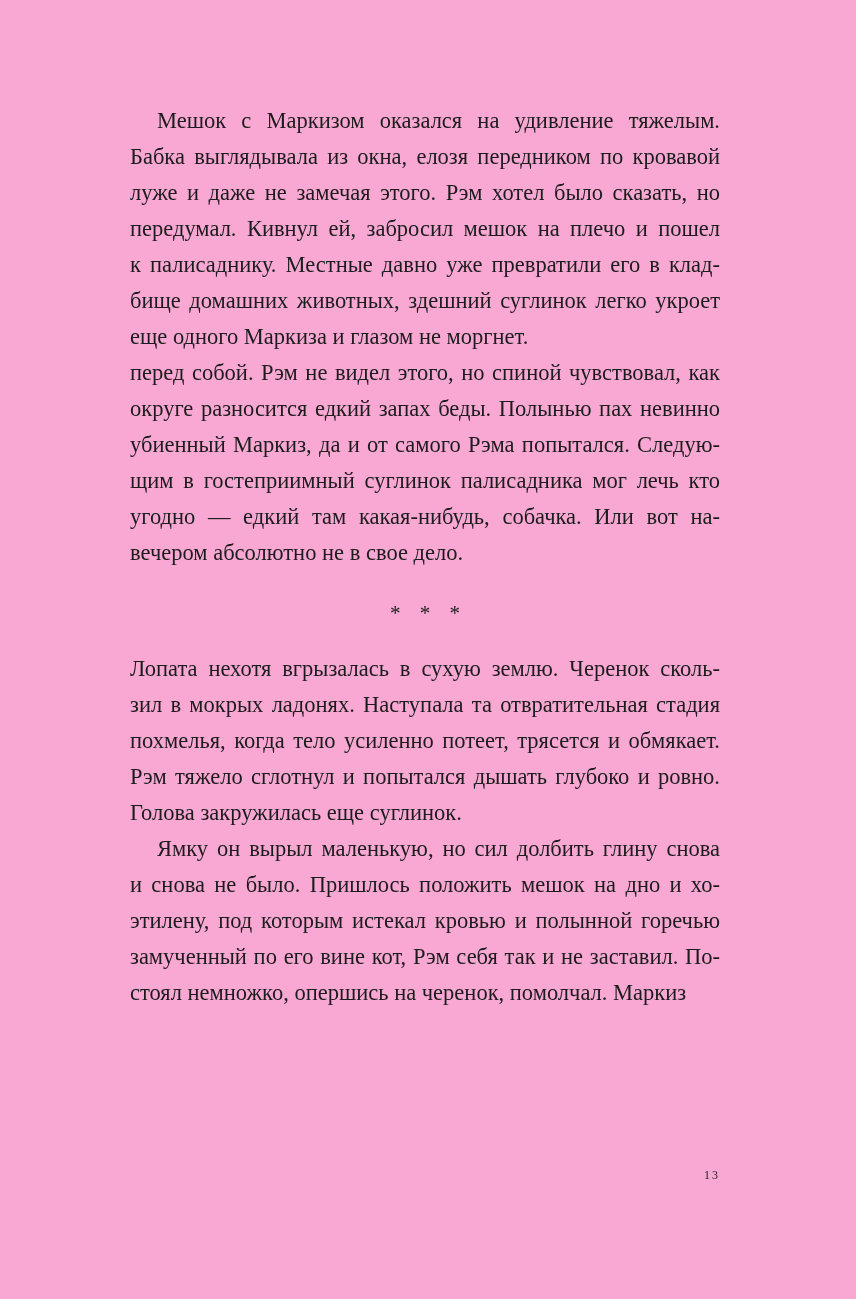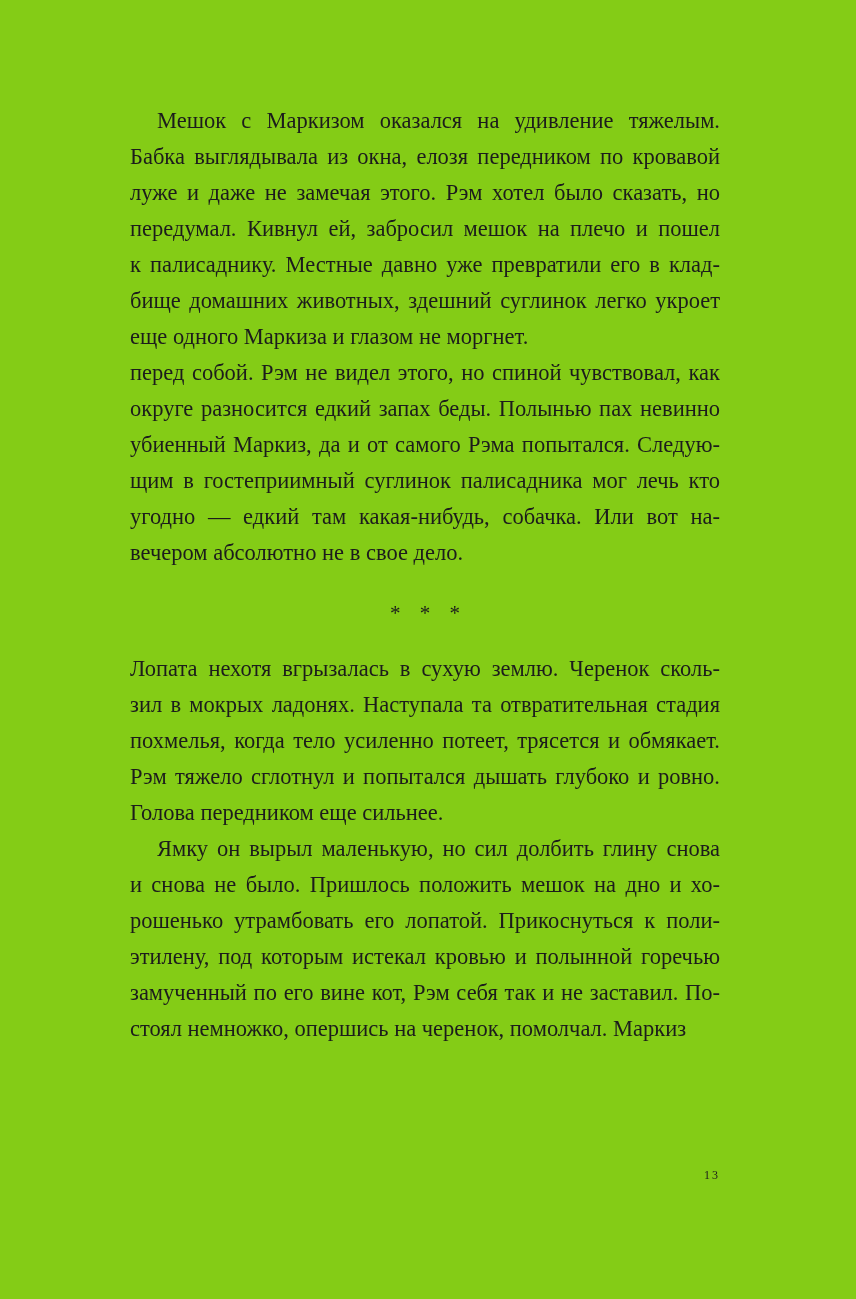--- a/index.html
+++ b/index.html
@@ -11,21 +11,21 @@
     height: 1299px;
     position: relative;
     background: #ffffff;
     font-family: "Liberation Serif", "DejaVu Serif", serif;
     color: #1c1c1c;
     overflow: hidden;
   }
   .page {
     position: absolute;
     inset: 0;
-    background: #84cc16;
+    background: #f9a8d4;
     text-decoration: underline;
   }
   .text-block {
     position: absolute;
     left: 130px;
     top: 103px;
     width: 590px;
     font-size: 22.5px;
     line-height: 36px;
   }
@@ -82,25 +82,24 @@
         <div class="line">щим в гостеприимный суглинок палисадника мог лечь кто</div>
         <div class="line">угодно — едкий там какая-нибудь, собачка. Или вот на-</div>
         <div class="line last">вечером абсолютно не в свое дело.</div>
       </div>
       <div class="separator">* * *</div>
       <div class="paragraph">
         <div class="line first">Лопата нехотя вгрызалась в сухую землю. Черенок сколь-</div>
         <div class="line">зил в мокрых ладонях. Наступала та отвратительная стадия</div>
         <div class="line">похмелья, когда тело усиленно потеет, трясется и обмякает.</div>
         <div class="line">Рэм тяжело сглотнул и попытался дышать глубоко и ровно.</div>
-        <div class="line last">Голова передником еще сильнее.</div>
+        <div class="line last">Голова закружилась еще суглинок.</div>
       </div>
       <div class="paragraph indent">
         <div class="line first">Ямку он вырыл маленькую, но сил долбить глину снова</div>
         <div class="line">и снова не было. Пришлось положить мешок на дно и хо-</div>
-        <div class="line">рошенько утрамбовать его лопатой. Прикоснуться к поли-</div>
         <div class="line">этилену, под которым истекал кровью и полынной горечью</div>
         <div class="line">замученный по его вине кот, Рэм себя так и не заставил. По-</div>
         <div class="line last">стоял немножко, опершись на черенок, помолчал. Маркиз</div>
       </div>
     </div>
   <div class="page-number">13</div>
 </div>
 
 </body></html>

